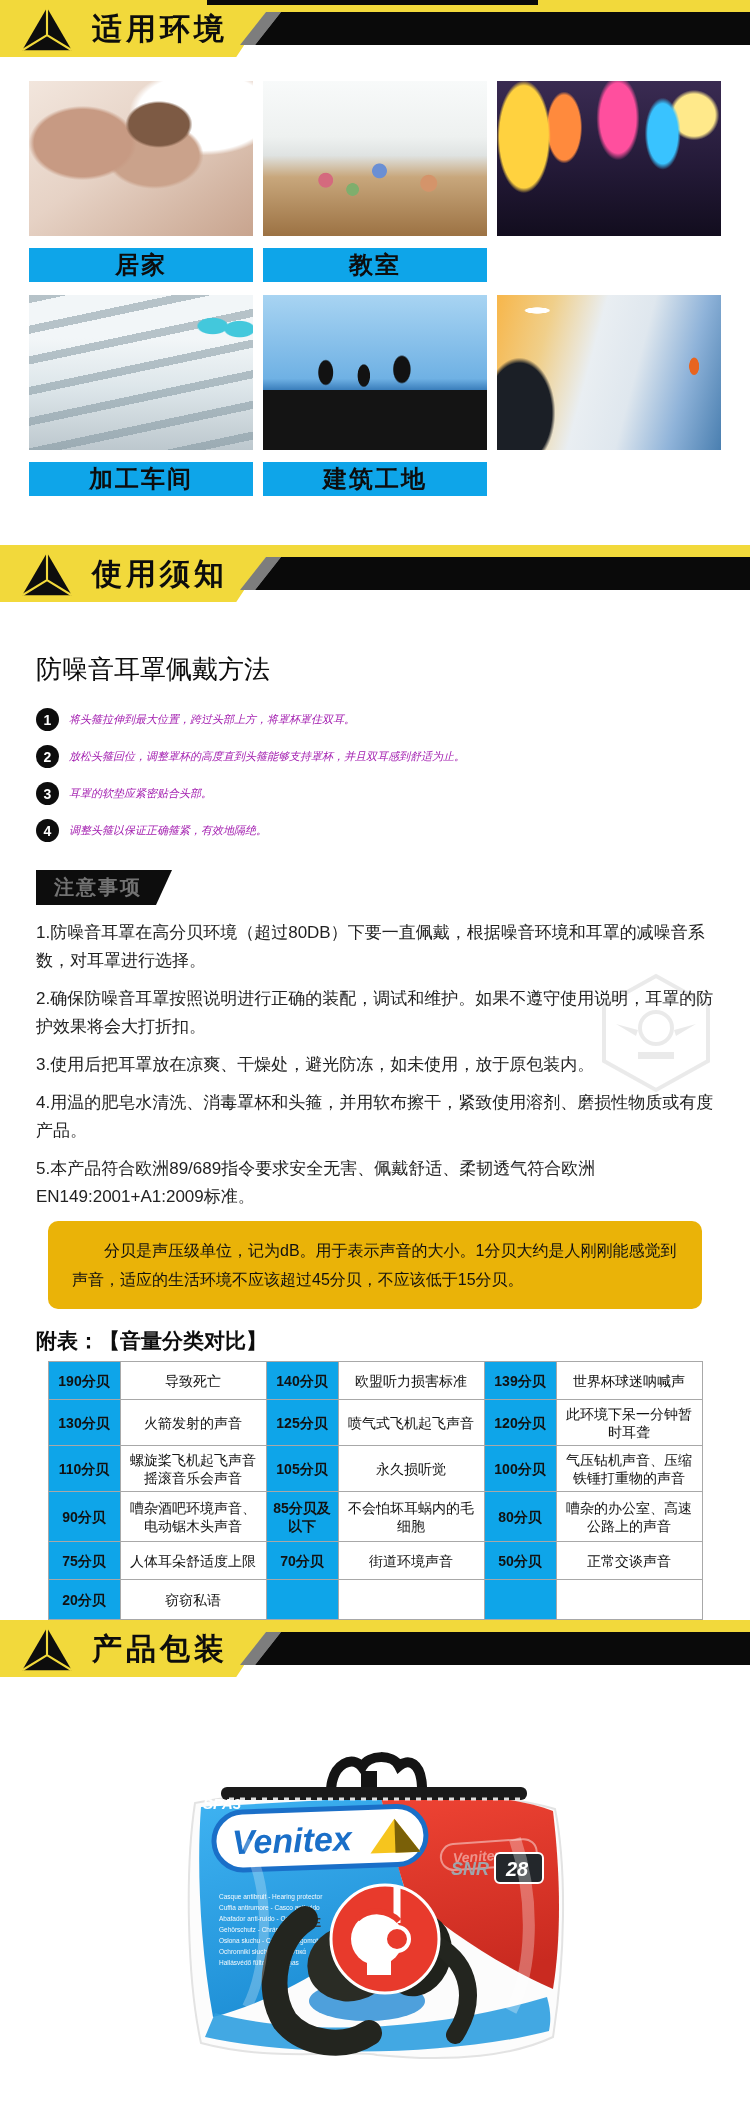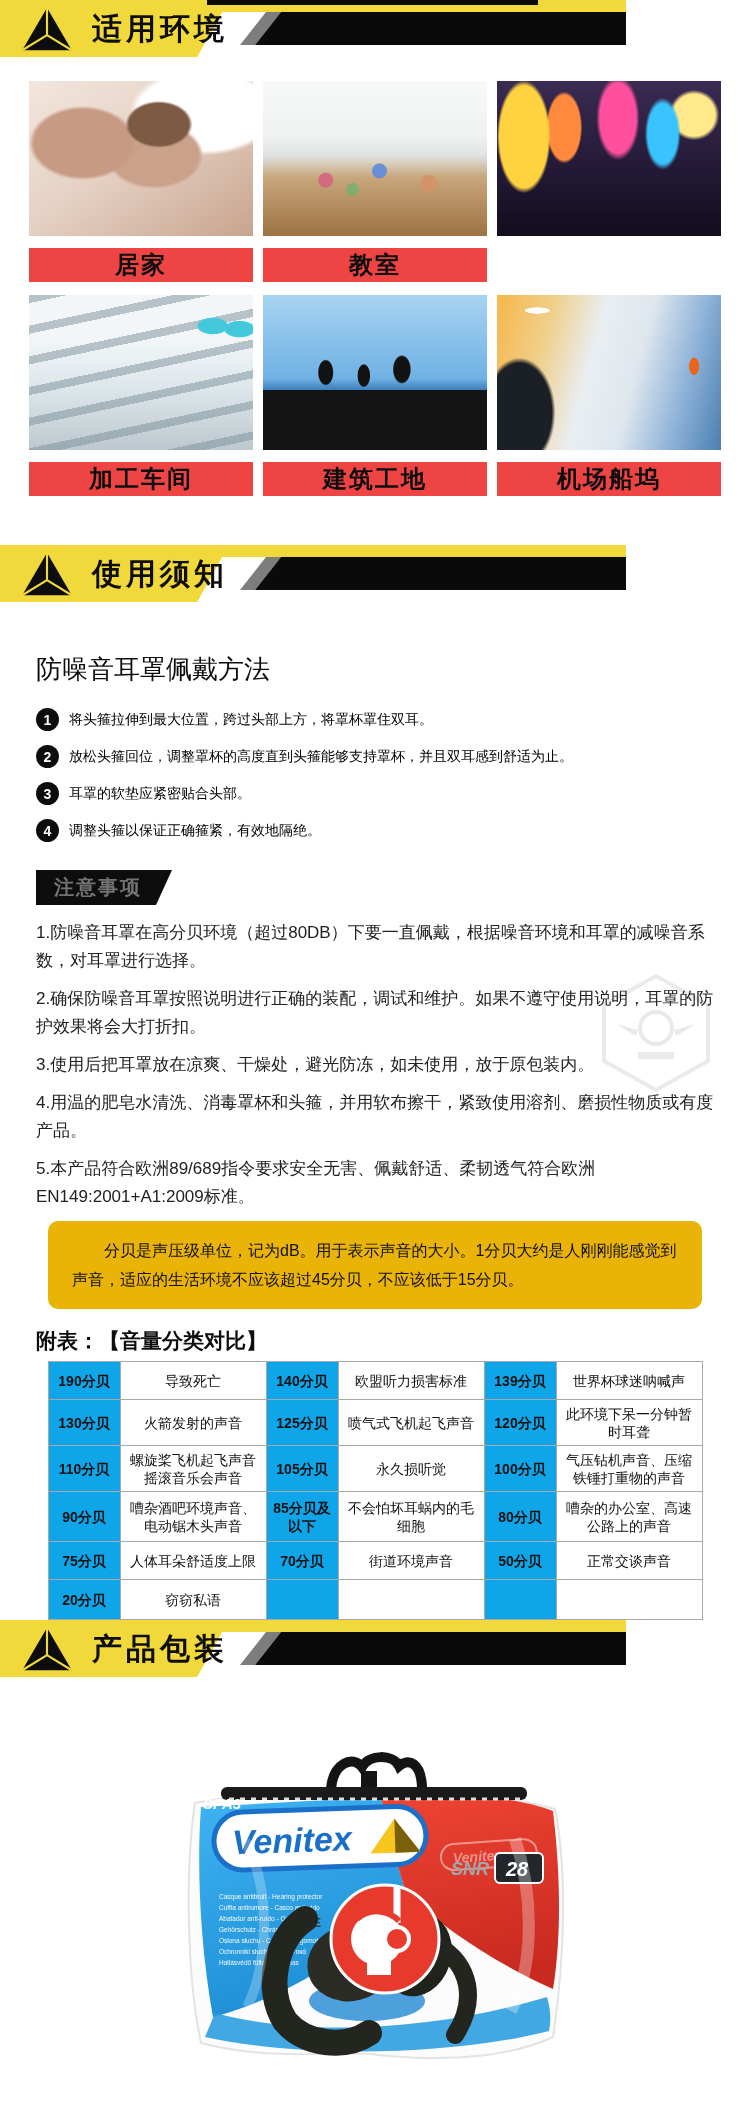--- a/index.html
+++ b/index.html
@@ -3,37 +3,37 @@
 <meta charset="utf-8">
 <style>
   html,body{margin:0;padding:0;}
   body{
     width:750px;height:2128px;position:relative;overflow:hidden;
     background:#ffffff;
     font-family:"Liberation Sans","DejaVu Sans",sans-serif;
     color:#1a1a1a;
   }
   
-  .band{position:relative;width:626px;height:57px;text-align:right;}
+  .band{position:relative;width:750px;height:57px;text-align:right;}
   .band .bg{position:absolute;inset:0;background:#F2D93B;
     clip-path:polygon(0 0,100% 0,100% 21%,35.5% 21%,31.5% 100%,0 100%);}
   .band .bar-gray{position:absolute;left:240px;top:12px;width:46px;height:33px;background:#7d7d7d;
     clip-path:polygon(26px 0,41px 0,15px 100%,0 100%);}
   .band .bar{position:absolute;left:255px;right:0;top:12px;height:33px;background:#0a0a0a;
     clip-path:polygon(26px 0,100% 0,100% 100%,0 100%);}
   .band .logo{position:absolute;left:18px;top:6px;width:58px;height:46px;}
   .band .title{position:absolute;left:92px;top:9px;font-size:30px;font-weight:bold;
     letter-spacing:4px;color:#0d0d0d;}
   .top-strip{position:absolute;left:207px;top:0;width:331px;height:5px;background:#0a0a0a;z-index:5;}
 
   
   .env-section{padding:24px 29px 49px;}
   .env-grid{display:grid;grid-template-columns:repeat(3,1fr);column-gap:10px;row-gap:13px;}
   .ph{height:155px;}
-  .env-label{height:34px;margin-top:12px;background:#ef4444;display:flex;align-items:center;
+  .env-label{height:34px;margin-top:12px;background:#0ea5e9;display:flex;align-items:center;
     justify-content:center;font-size:24px;font-weight:bold;color:#0d0d0d;letter-spacing:2px;}
   .ph-home{background:
     radial-gradient(60px 42px at 58% 28%,#7d5a44 0 50%,transparent 56%),
     radial-gradient(90px 62px at 24% 40%,#c79a83 0 54%,transparent 60%),
     radial-gradient(82px 56px at 56% 48%,#caa28b 0 54%,transparent 60%),
     radial-gradient(120px 70px at 78% 20%,#ffffff 0 55%,transparent 62%),
     linear-gradient(145deg,#f2e6dd 0%,#e6d2c5 45%,#c8a48e 100%);}
   .ph-class{background:
     radial-gradient(14px 14px at 28% 64%,#d46a7e 0 50%,transparent 56%),
     radial-gradient(14px 14px at 52% 58%,#6a8fd4 0 50%,transparent 56%),
@@ -63,21 +63,21 @@
     radial-gradient(20px 5px at 18% 10%,#ffffff 0 58%,transparent 66%),
     linear-gradient(105deg,#f7b64a 0%,#f0cf8a 22%,#e9eef2 42%,#dfe7ee 60%,#8fb3d9 80%,#4a7fb0 100%);}
 
   
   .content{padding:0 36px;position:relative;}
   .wear-title{margin-top:50px;font-size:26px;font-weight:normal;color:#0d0d0d;}
   .steps{margin-top:20px;}
   .step{display:flex;align-items:flex-start;margin-bottom:12px;}
   .step-num{flex:0 0 23px;width:23px;height:23px;border-radius:50%;background:#0d0d0d;color:#fff;
     font-size:14px;font-weight:bold;display:flex;align-items:center;justify-content:center;margin:1px 10px 0 0;}
-  .step-text{font-size:14px;line-height:25px;color:#000000;}
+  .step-text{font-size:11px;line-height:25px;color:#a21caf;font-style:italic;}
   .notice-badge{display:inline-block;margin-top:15px;background:#0d0d0d;color:#737373;
     font-size:20px;font-weight:bold;letter-spacing:2px;padding:4px 30px 4px 18px;
     clip-path:polygon(0 0,100% 0,calc(100% - 16px) 100%,0 100%);}
   .notice-list{margin-top:14px;}
   .notice-item{font-size:17px;line-height:28px;color:#222;margin-bottom:10px;}
   .db-box{margin:6px auto 0;width:606px;background:#eab308;border-radius:10px;
     padding:15px 24px;font-size:16px;line-height:29px;color:#111;text-indent:2em;}
   .tbl-caption{margin-top:18px;font-size:21px;font-weight:bold;color:#0d0d0d;}
   table.db-table{border-collapse:collapse;width:654px;margin:6px auto 0;table-layout:fixed;}
   table.db-table td{border:1px solid #a8a8a8;font-size:14px;line-height:18px;padding:2px 5px;
@@ -126,21 +126,20 @@
     <div>
       <div class="ph ph-shop"></div>
       <div class="env-label">加工车间</div>
     </div>
     <div>
       <div class="ph ph-build"></div>
       <div class="env-label">建筑工地</div>
     </div>
     <div>
       <div class="ph ph-dock"></div>
-      <div class="env-label">机场船坞</div>
     </div>
   </div>
 </div>
 
 <div class="band">
   <div class="bg"></div>
   <div class="bar-gray"></div>
   <div class="bar"></div>
   <svg class="logo" viewBox="0 0 60 52">
     <path d="M30,2 L58,50 L2,50 Z" fill="#0d0d0d"></path>

